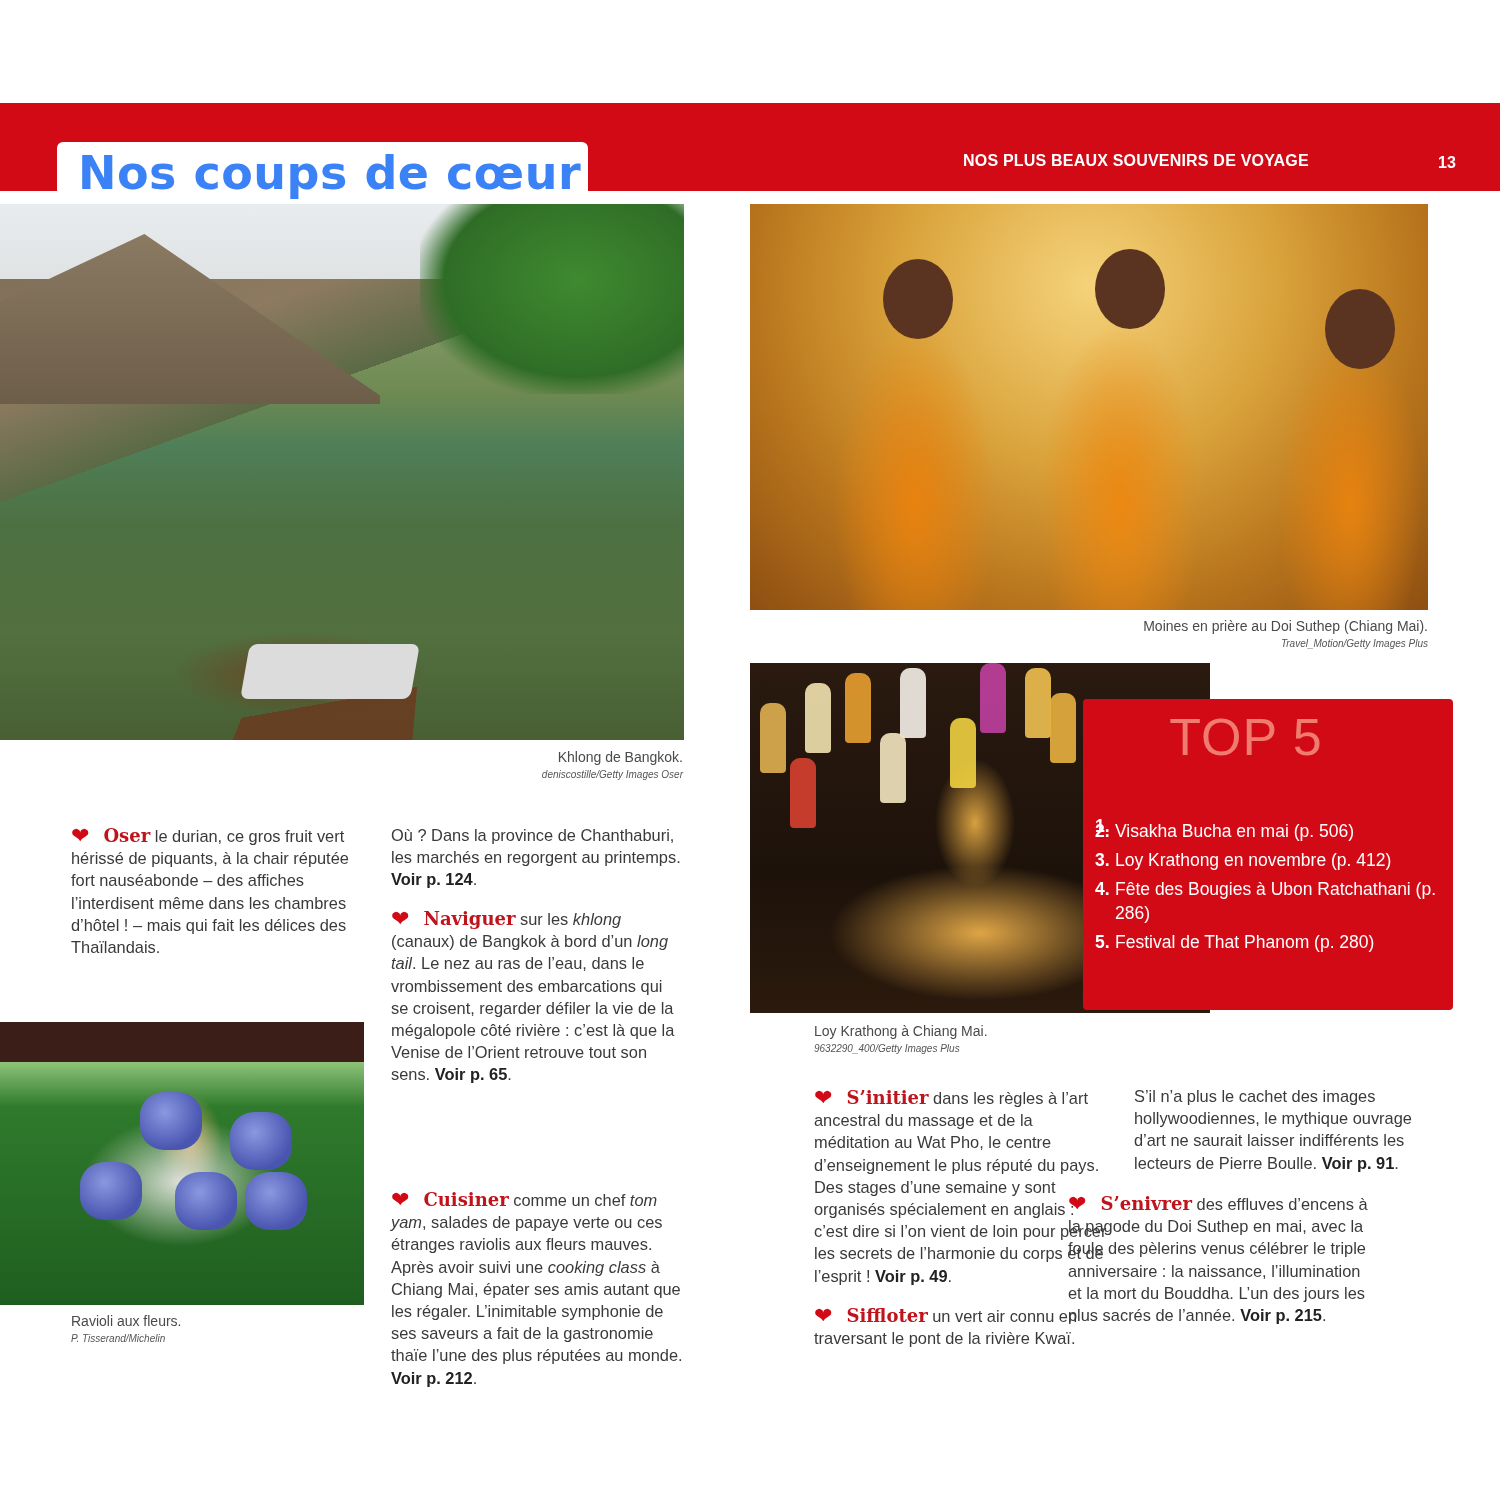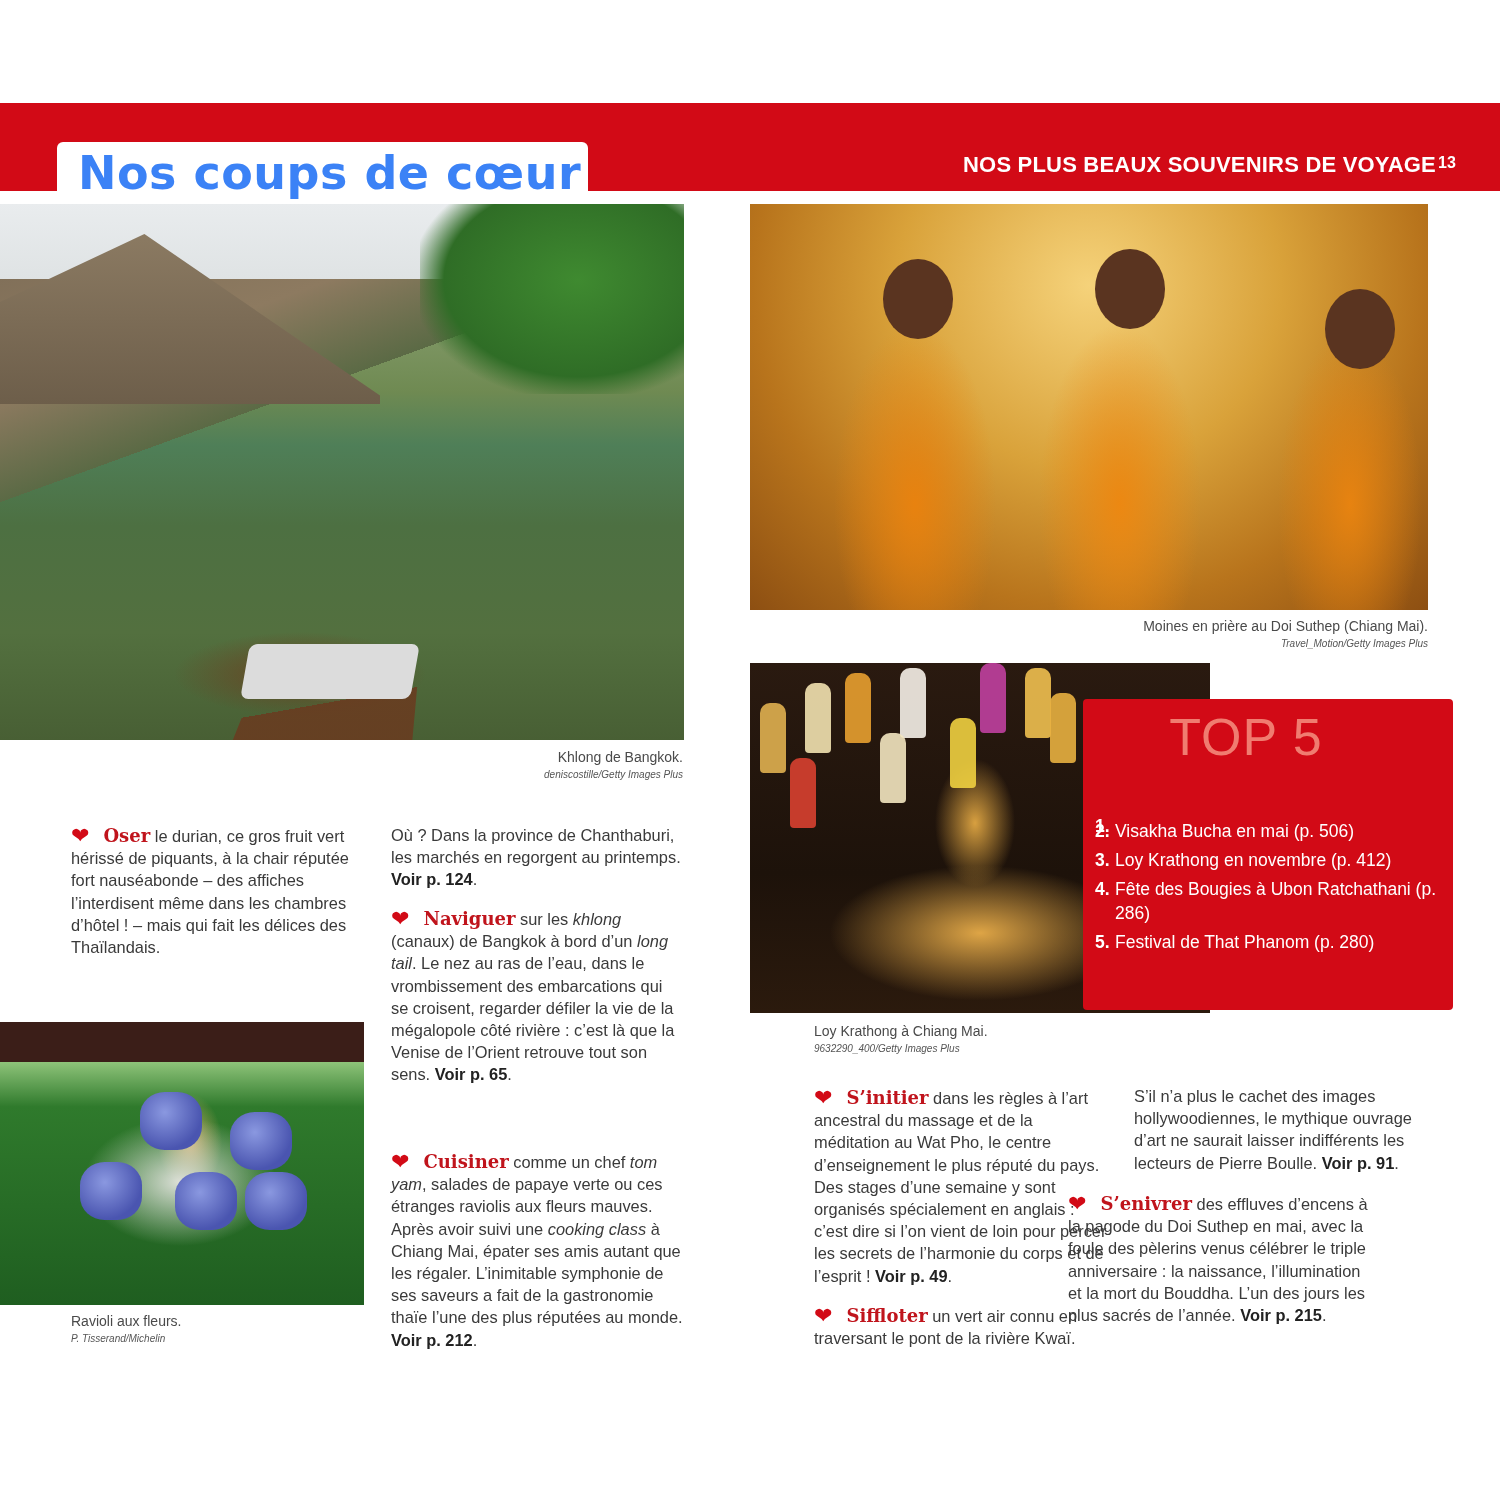--- a/index.html
+++ b/index.html
@@ -1,21 +1,21 @@
 <!DOCTYPE html>
 <html><head>
 <meta charset="utf-8">
 <style>
   html, body { margin:0; padding:0; }
   body { width:1500px; height:1500px; background:#ffffff; position:relative; overflow:hidden; font-family:"Liberation Sans", sans-serif; color:#3a3a3a; }
   .abs { position:absolute; }
   .banner { left:0; top:103px; width:1500px; height:88px; background:#d20a16; }
   .title-tab { left:57px; top:142px; width:531px; height:56px; background:#ffffff; border-radius:6px 6px 0 0; }
   .title { left:78px; top:143px; font-family:"DejaVu Sans", sans-serif; font-weight:bold; font-size:46px; color:#3b82f6; letter-spacing:0.5px; line-height:60px; white-space:nowrap; }
-  .running-head { left:963px; top:152px; font-weight:bold; font-size:22px; color:#ffffff; letter-spacing:0.2px; white-space:nowrap; }
+  .running-head { left:963px; top:152px; font-weight:bold; font-size:16px; color:#ffffff; letter-spacing:0.2px; white-space:nowrap; }
   .page-num { left:1438px; top:154px; font-weight:bold; font-size:16px; color:#ffffff; }
 
   .photo { overflow:hidden; }
   .photo-khlong { left:0; top:204px; width:684px; height:536px;
     background:
       radial-gradient(ellipse 180px 60px at 300px 470px, rgba(110,60,30,0.85), rgba(110,60,30,0) 70%),
       radial-gradient(ellipse 90px 40px at 330px 470px, rgba(230,230,230,0.9), rgba(230,230,230,0) 70%),
       linear-gradient(180deg, #e9ecee 0%, #dfe3e4 14%, transparent 14%),
       linear-gradient(160deg, #7a6a55 0%, #8d7a60 25%, #5b6a45 38%, transparent 38%),
       linear-gradient(180deg, #9fb08a 0%, #6f8a52 35%, #4f7f58 45%, #4d7042 60%, #53703f 80%, #485f34 100%); }
@@ -72,21 +72,21 @@
 <div class="abs running-head">NOS PLUS BEAUX SOUVENIRS DE VOYAGE</div>
 <div class="abs page-num">13</div>
 
 <div class="abs photo photo-khlong">
   <div class="abs roof1"></div>
   <div class="abs trees"></div>
   <div class="abs boat"></div>
   <div class="abs canopy"></div>
 </div>
 <div class="abs caption right" style="right:817px; top:749px;">Khlong de Bangkok.</div>
-<div class="abs credit right" style="right:817px; top:769px;">deniscostille/Getty Images Plus</div>
+<div class="abs credit right" style="right:817px; top:769px;">deniscostille/Getty Images Oser</div>
 
 <div class="abs photo photo-monks">
   <div class="abs head" style="left:133px; top:55px;"></div>
   <div class="abs head" style="left:345px; top:45px;"></div>
   <div class="abs head" style="left:575px; top:85px;"></div>
 </div>
 <div class="abs caption right" style="right:72px; top:618px;">Moines en prière au Doi Suthep (Chiang Mai).</div>
 <div class="abs credit right" style="right:72px; top:638px;">Travel_Motion/Getty Images Plus</div>
 
 <div class="abs photo photo-lanterns">
@@ -130,21 +130,21 @@
 </div>
 
 <div class="abs para" style="left:391px; top:824px; width:292px;">
   <span>Où ? Dans la province de Chanthaburi, les marchés en regorgent au printemps. </span><b>Voir p. 124</b><span>.</span>
 </div>
 
 <div class="abs para" style="left:391px; top:908px; width:292px;">
   <span class="heart">❤</span><span class="kw">Naviguer</span><span> sur les </span><em>khlong</em><span> (canaux) de Bangkok à bord d’un </span><em>long tail</em><span>. Le nez au ras de l’eau, dans le vrombissement des embarcations qui se croisent, regarder défiler la vie de la mégalopole côté rivière : c’est là que la Venise de l’Orient retrouve tout son sens. </span><b>Voir p. 65</b><span>.</span>
 </div>
 
-<div class="abs para" style="left:391px; top:1151px; width:292px;">
+<div class="abs para" style="left:391px; top:1189px; width:292px;">
   <span class="heart">❤</span><span class="kw">Cuisiner</span><span> comme un chef </span><em>tom yam</em><span>, salades de papaye verte ou ces étranges raviolis aux fleurs mauves. Après avoir suivi une </span><em>cooking class</em><span> à Chiang Mai, épater ses amis autant que les régaler. L’inimitable symphonie de ses saveurs a fait de la gastronomie thaïe l’une des plus réputées au monde. </span><b>Voir p. 212</b><span>.</span>
 </div>
 
 <div class="abs para" style="left:814px; top:1087px; width:296px;">
   <span class="heart">❤</span><span class="kw">S’initier</span><span> dans les règles à l’art ancestral du massage et de la méditation au Wat Pho, le centre d’enseignement le plus réputé du pays. Des stages d’une semaine y sont organisés spécialement en anglais : c’est dire si l’on vient de loin pour percer les secrets de l’harmonie du corps et de l’esprit ! </span><b>Voir p. 49</b><span>.</span>
 </div>
 
 <div class="abs para" style="left:814px; top:1305px; width:296px;">
   <span class="heart">❤</span><span class="kw">Siffloter</span><span> un vert air connu en traversant le pont de la rivière Kwaï.</span>
 </div>

